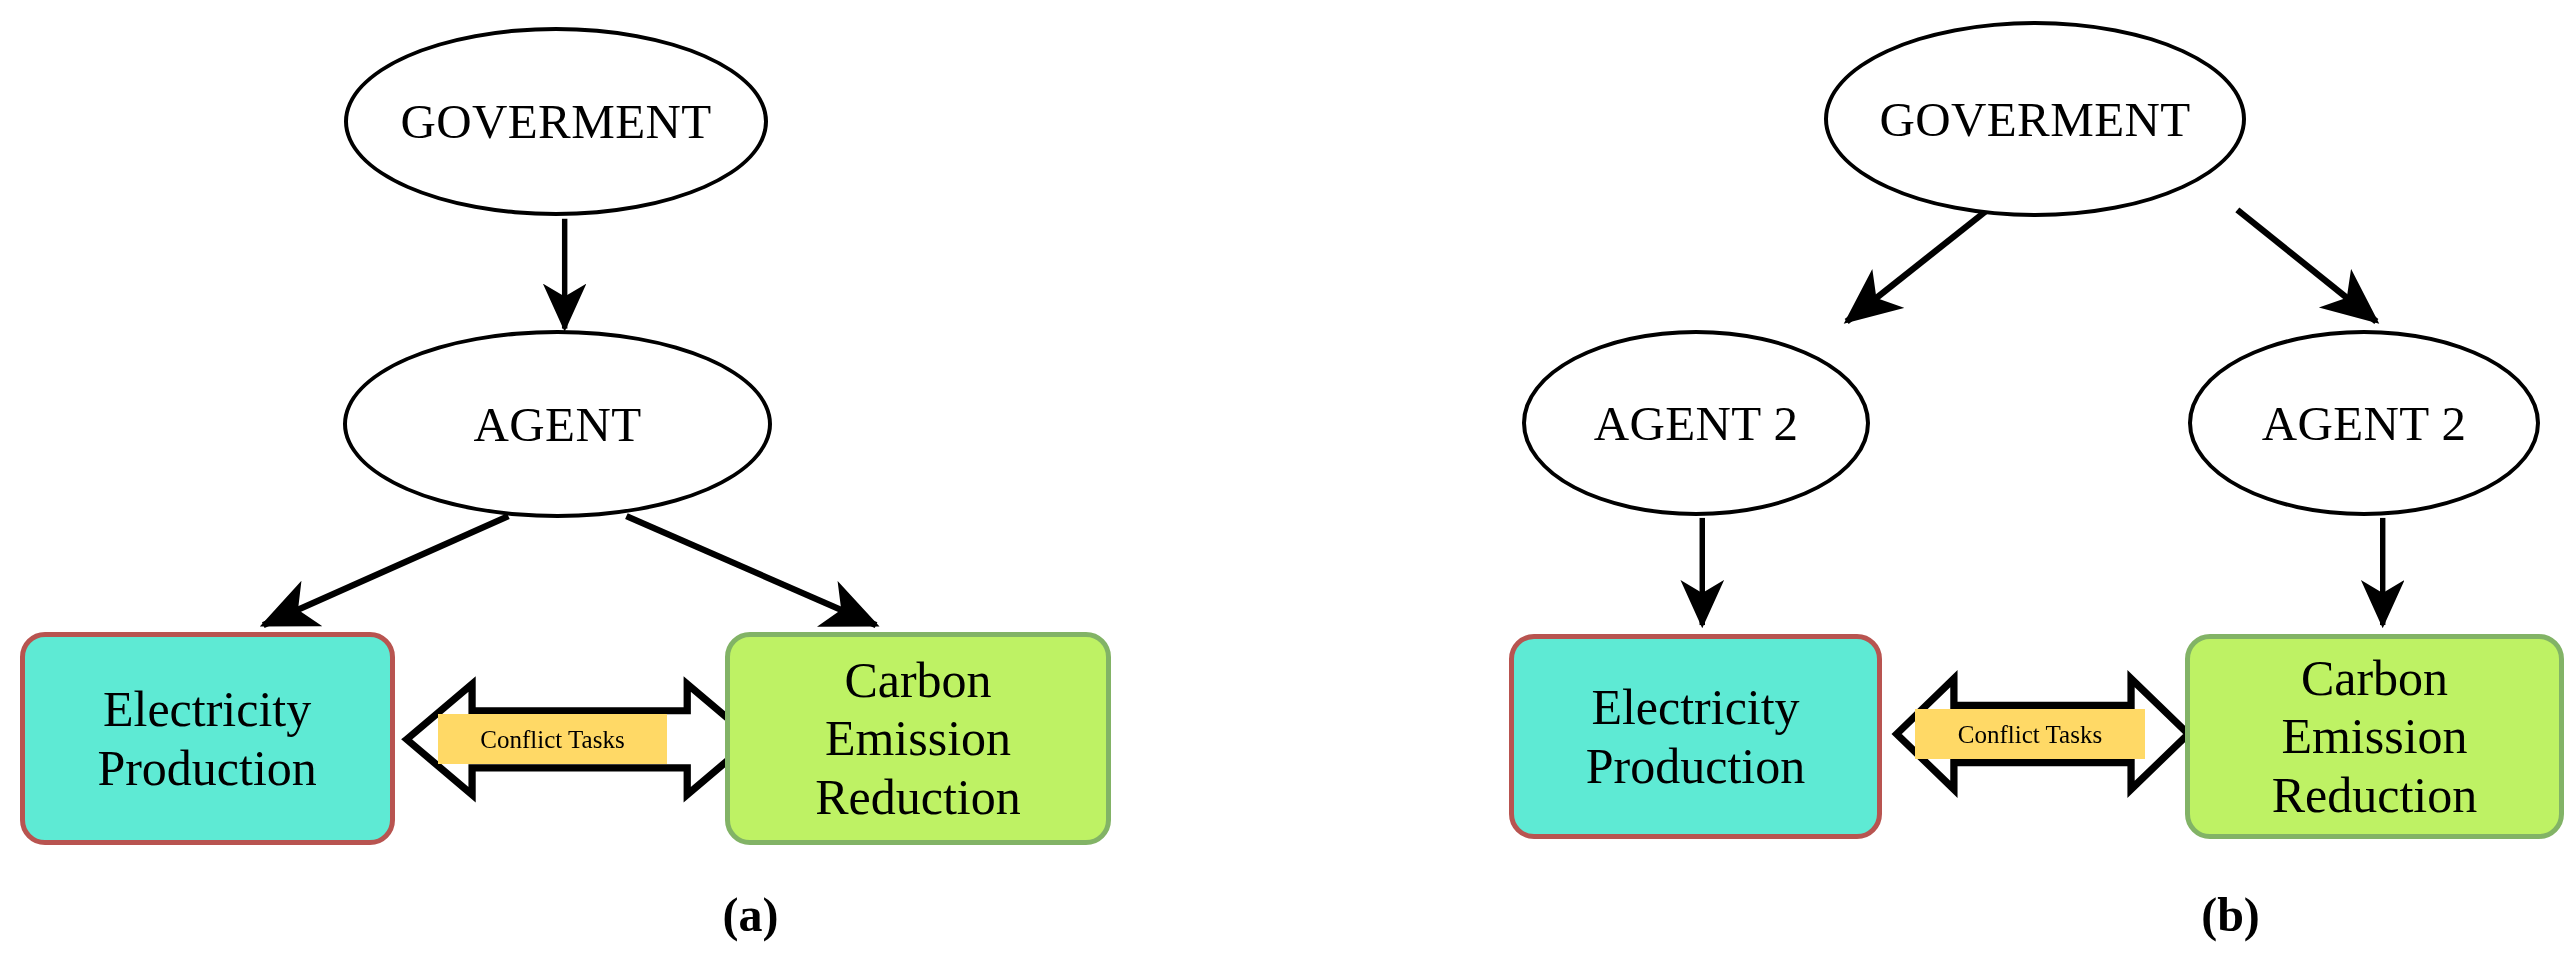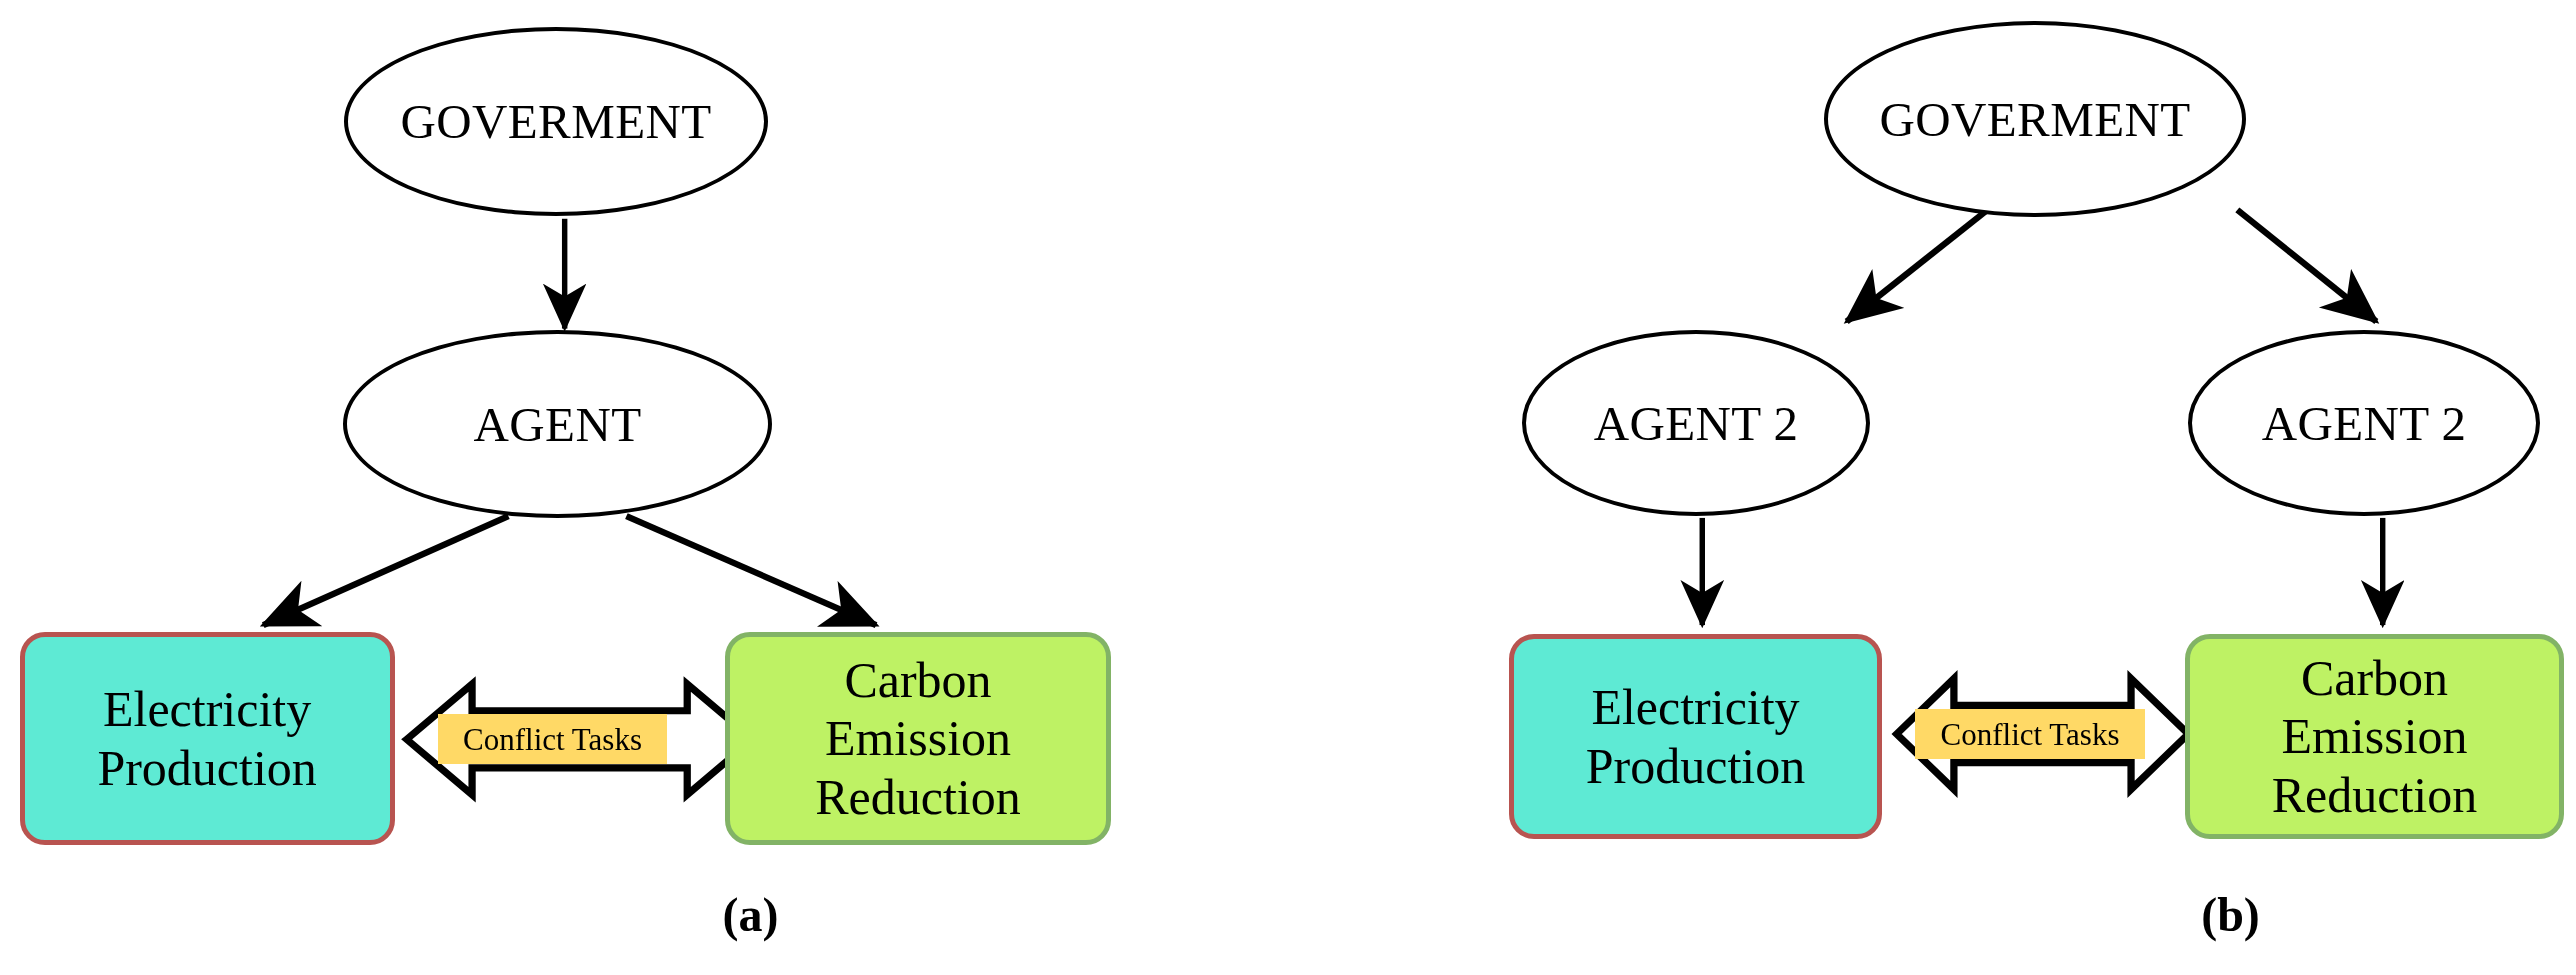--- a/index.html
+++ b/index.html
@@ -84,21 +84,21 @@
   .conflict-badge {
     position: absolute;
     background: #ffd966;
     display: flex;
     align-items: center;
     justify-content: center;
     white-space: nowrap;
   }
   .conflict-badge .badge-label {
     font-family: "Liberation Serif", "DejaVu Serif", serif;
-    font-size: 31px;
+    font-size: 25px;
     color: #000000;
     line-height: 1;
     padding: 0 5.4px;
   }
 
   
   .caption {
     position: absolute;
     font-family: "Liberation Serif", "DejaVu Serif", serif;
     font-weight: bold;

